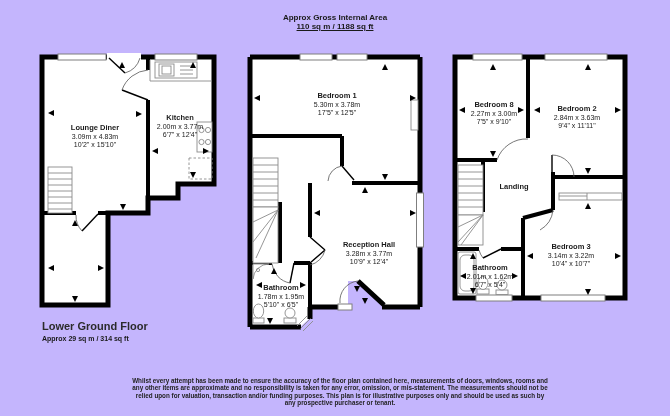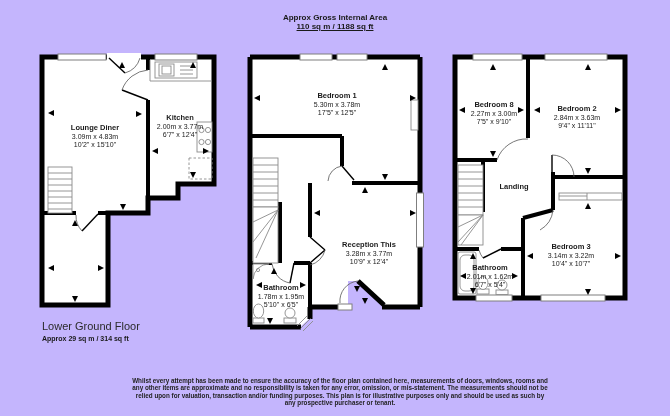--- a/index.html
+++ b/index.html
@@ -5,21 +5,21 @@
   html,body{margin:0;padding:0;background:#fff;}
   #canvas{position:relative;width:670px;height:416px;background:#c4b5fd;overflow:hidden;
           font-family:"Liberation Sans", sans-serif;color:#1a1a1a;}
   .hdr{position:absolute;left:0;top:13px;width:670px;text-align:center;}
   .hdr .t{font-size:8px;font-weight:bold;line-height:9px;}
   .hdr .s{font-size:8px;font-weight:bold;line-height:9px;text-decoration:underline;}
   .room-label{position:absolute;transform:translateX(-50%);text-align:center;white-space:nowrap;}
   .rn{font-size:7.5px;font-weight:bold;line-height:8.6px;}
   .rd{font-size:7px;line-height:8px;}
   .floor-cap{position:absolute;white-space:nowrap;}
-  .fl{font-size:11px;color:#2b2b2b;line-height:12px;}
+  .fl{font-size:11px;color:#2b2b2b;line-height:12px;font-weight:bold;}
   .fa{font-size:7px;font-weight:bold;line-height:8px;margin-top:3px;}
   .disclaimer{position:absolute;left:130px;top:377px;width:420px;text-align:center;
               font-size:6.3px;font-weight:bold;line-height:7.4px;color:#222;}
   svg{position:absolute;overflow:visible;}
   .w5{stroke:#000;stroke-width:5;fill:none;}
   .w4{stroke:#000;stroke-width:4;fill:none;}
   .leaf{stroke:#000;stroke-width:1.4;fill:none;}
   .arc{stroke:#555;stroke-width:0.8;fill:none;}
   .win{fill:#fff;stroke:#7f7f7f;stroke-width:1;}
   .fxs{stroke:#8a8a8a;stroke-width:0.9;fill:none;}
@@ -243,21 +243,21 @@
     <div class="rd">2.00m x 3.77m</div>
     <div class="rd">6'7" x 12'4"</div>
   </div>
 
   <div class="room-label" style="left:337px;top:92px">
     <div class="rn">Bedroom 1</div>
     <div class="rd">5.30m x 3.78m</div>
     <div class="rd">17'5" x 12'5"</div>
   </div>
   <div class="room-label" style="left:369px;top:241px">
-    <div class="rn">Reception This</div>
+    <div class="rn">Reception Hall</div>
     <div class="rd">3.28m x 3.77m</div>
     <div class="rd">10'9" x 12'4"</div>
   </div>
   <div class="room-label" style="left:281px;top:284px">
     <div class="rn">Bathroom</div>
     <div class="rd">1.78m x 1.95m</div>
     <div class="rd">5'10" x 6'5"</div>
   </div>
 
   <div class="room-label" style="left:494px;top:101px">

